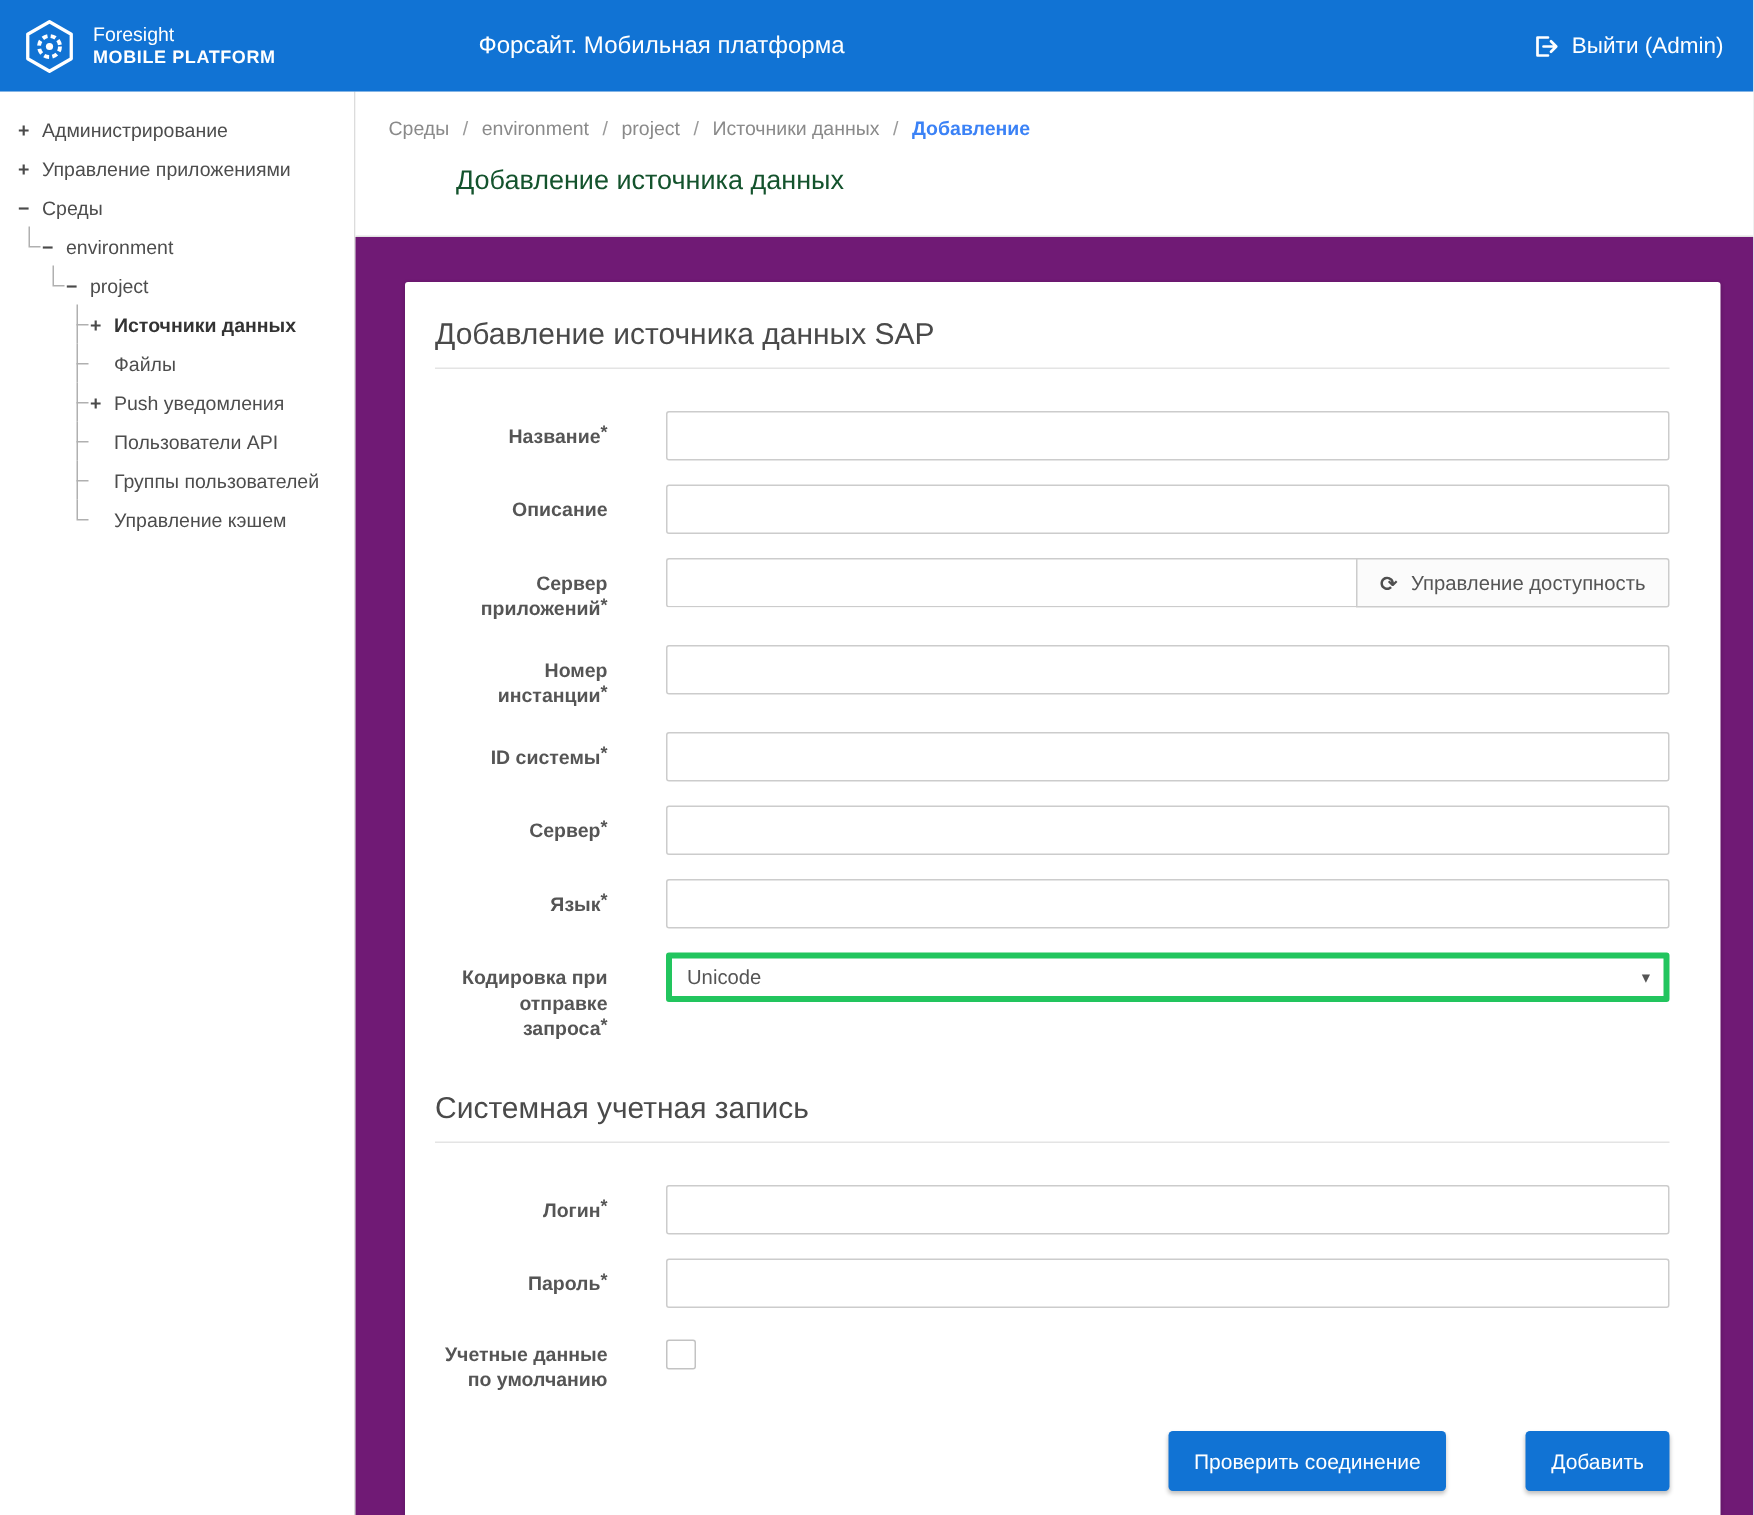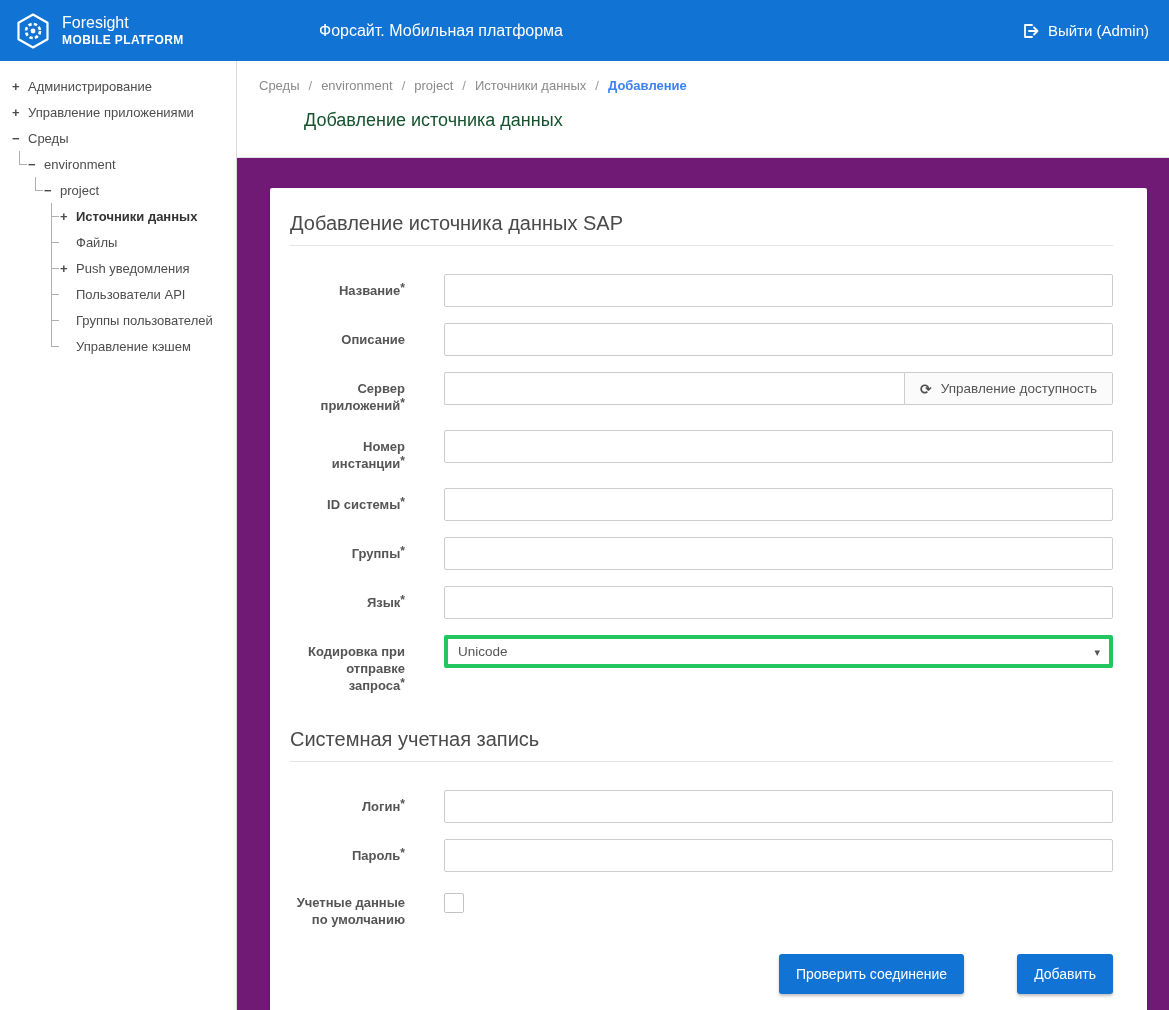--- a/index.html
+++ b/index.html
@@ -5,21 +5,21 @@
   * { margin:0; padding:0; box-sizing:border-box; }
   html,body { background:#e9e9e9; }
   body { font-family:"Liberation Sans","DejaVu Sans",sans-serif; }
   .app { width:1169px; height:1010px; overflow:hidden; display:flex; flex-direction:column; background:#ececec; }
 
   
   .topbar { height:61px; background:#1173d4; color:#fff; display:flex; align-items:center; padding:0 20px 0 14px; position:relative; flex:0 0 61px; }
   .brand { display:flex; align-items:center; gap:10px; }
   .brand svg { display:block; }
   .brand-text { display:flex; flex-direction:column; line-height:1.25; }
-  .brand-l1 { font-size:16px; font-weight:400; }
+  .brand-l1 { font-size:13px; font-weight:400; }
   .brand-l2 { font-size:12px; font-weight:700; letter-spacing:.4px; }
   .app-title { position:absolute; left:441px; transform:translateX(-50%); font-size:16px; font-weight:400; white-space:nowrap; }
   .logout { margin-left:auto; display:flex; align-items:center; gap:9px; font-size:15px; cursor:pointer; }
   .logout svg { display:block; }
 
   
   .body-wrap { flex:1; display:flex; min-height:0; }
   .sidebar { width:237px; flex:0 0 237px; background:#fff; border-right:1px solid #dcdcdc; padding-top:12px; overflow:hidden; }
   .main { flex:1; display:flex; flex-direction:column; min-width:0; }
 
@@ -218,21 +218,21 @@
               <div class="flabel"><span>Номер инстанции</span><span class="req">*</span></div>
               <div class="fctrl"><input class="tin" type="text" value="" style=""></div>
             </div>
 
             <div class="frow">
               <div class="flabel"><span>ID системы</span><span class="req">*</span></div>
               <div class="fctrl"><input class="tin" type="text" value="" style=""></div>
             </div>
 
             <div class="frow">
-              <div class="flabel"><span>Группы</span><span class="req">*</span></div>
+              <div class="flabel"><span>Сервер</span><span class="req">*</span></div>
               <div class="fctrl"><input class="tin" type="text" value="" style=""></div>
             </div>
 
             <div class="frow">
               <div class="flabel"><span>Язык</span><span class="req">*</span></div>
               <div class="fctrl"><input class="tin" type="text" value="" style=""></div>
             </div>
 
             <div class="frow">
               <div class="flabel"><span>Кодировка при отправке запроса</span><span class="req">*</span></div>

